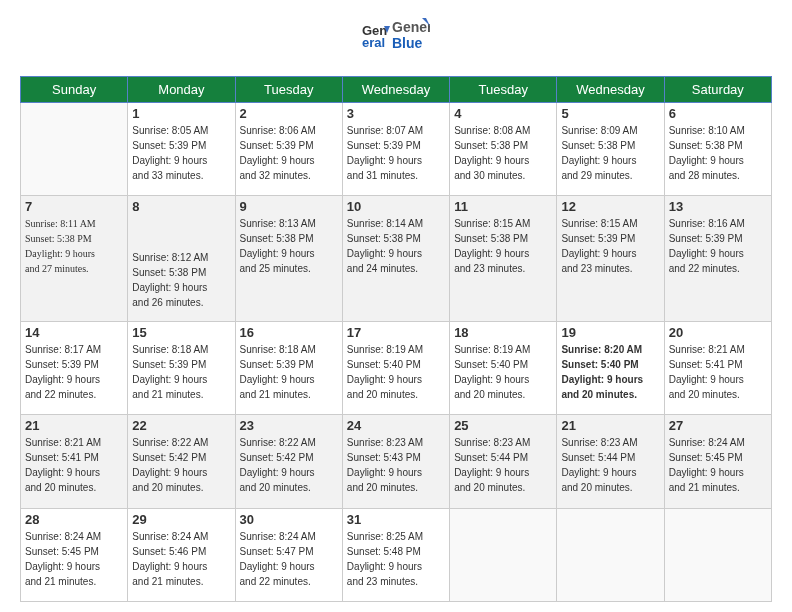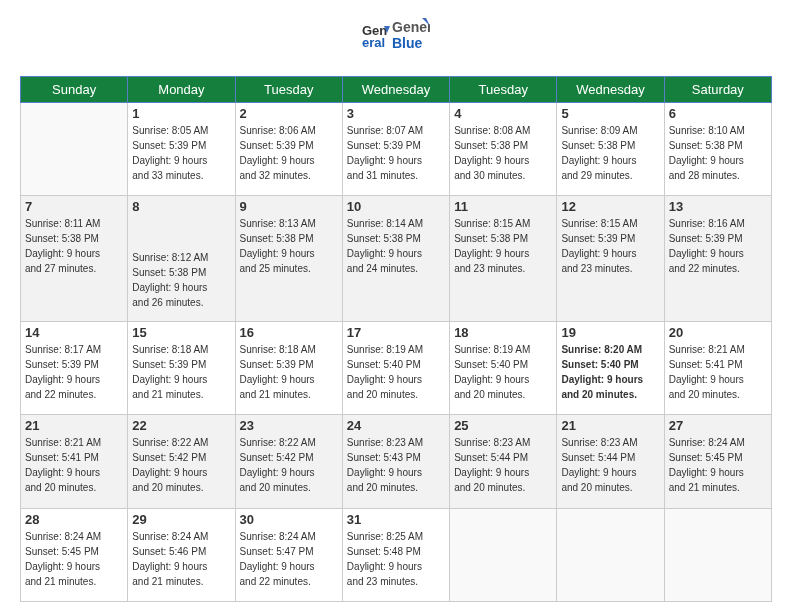--- a/index.html
+++ b/index.html
@@ -169,21 +169,21 @@
             <span class="day-num">6</span>
             <div class="day-info" style="white-space: pre-line;">Sunrise: 8:10 AM
 Sunset: 5:38 PM
 Daylight: 9 hours
 and 28 minutes.</div>
           </td>
         </tr>
         <tr class="row-shade">
           <td>
             <span class="day-num">7</span>
-            <div class="day-info" style="white-space: pre-line;">Sunrise: 8:11 AM
+            <div class="day-info" style="white-space: pre-line; font-family: Liberation Serif, serif;">Sunrise: 8:11 AM
 Sunset: 5:38 PM
 Daylight: 9 hours
 and 27 minutes.</div>
           </td>
           <td>
             <span class="day-num">8</span>
             <div class="day-info" style="white-space: pre-line; margin-top: 36px;">Sunrise: 8:12 AM
 Sunset: 5:38 PM
 Daylight: 9 hours
 and 26 minutes.</div>

